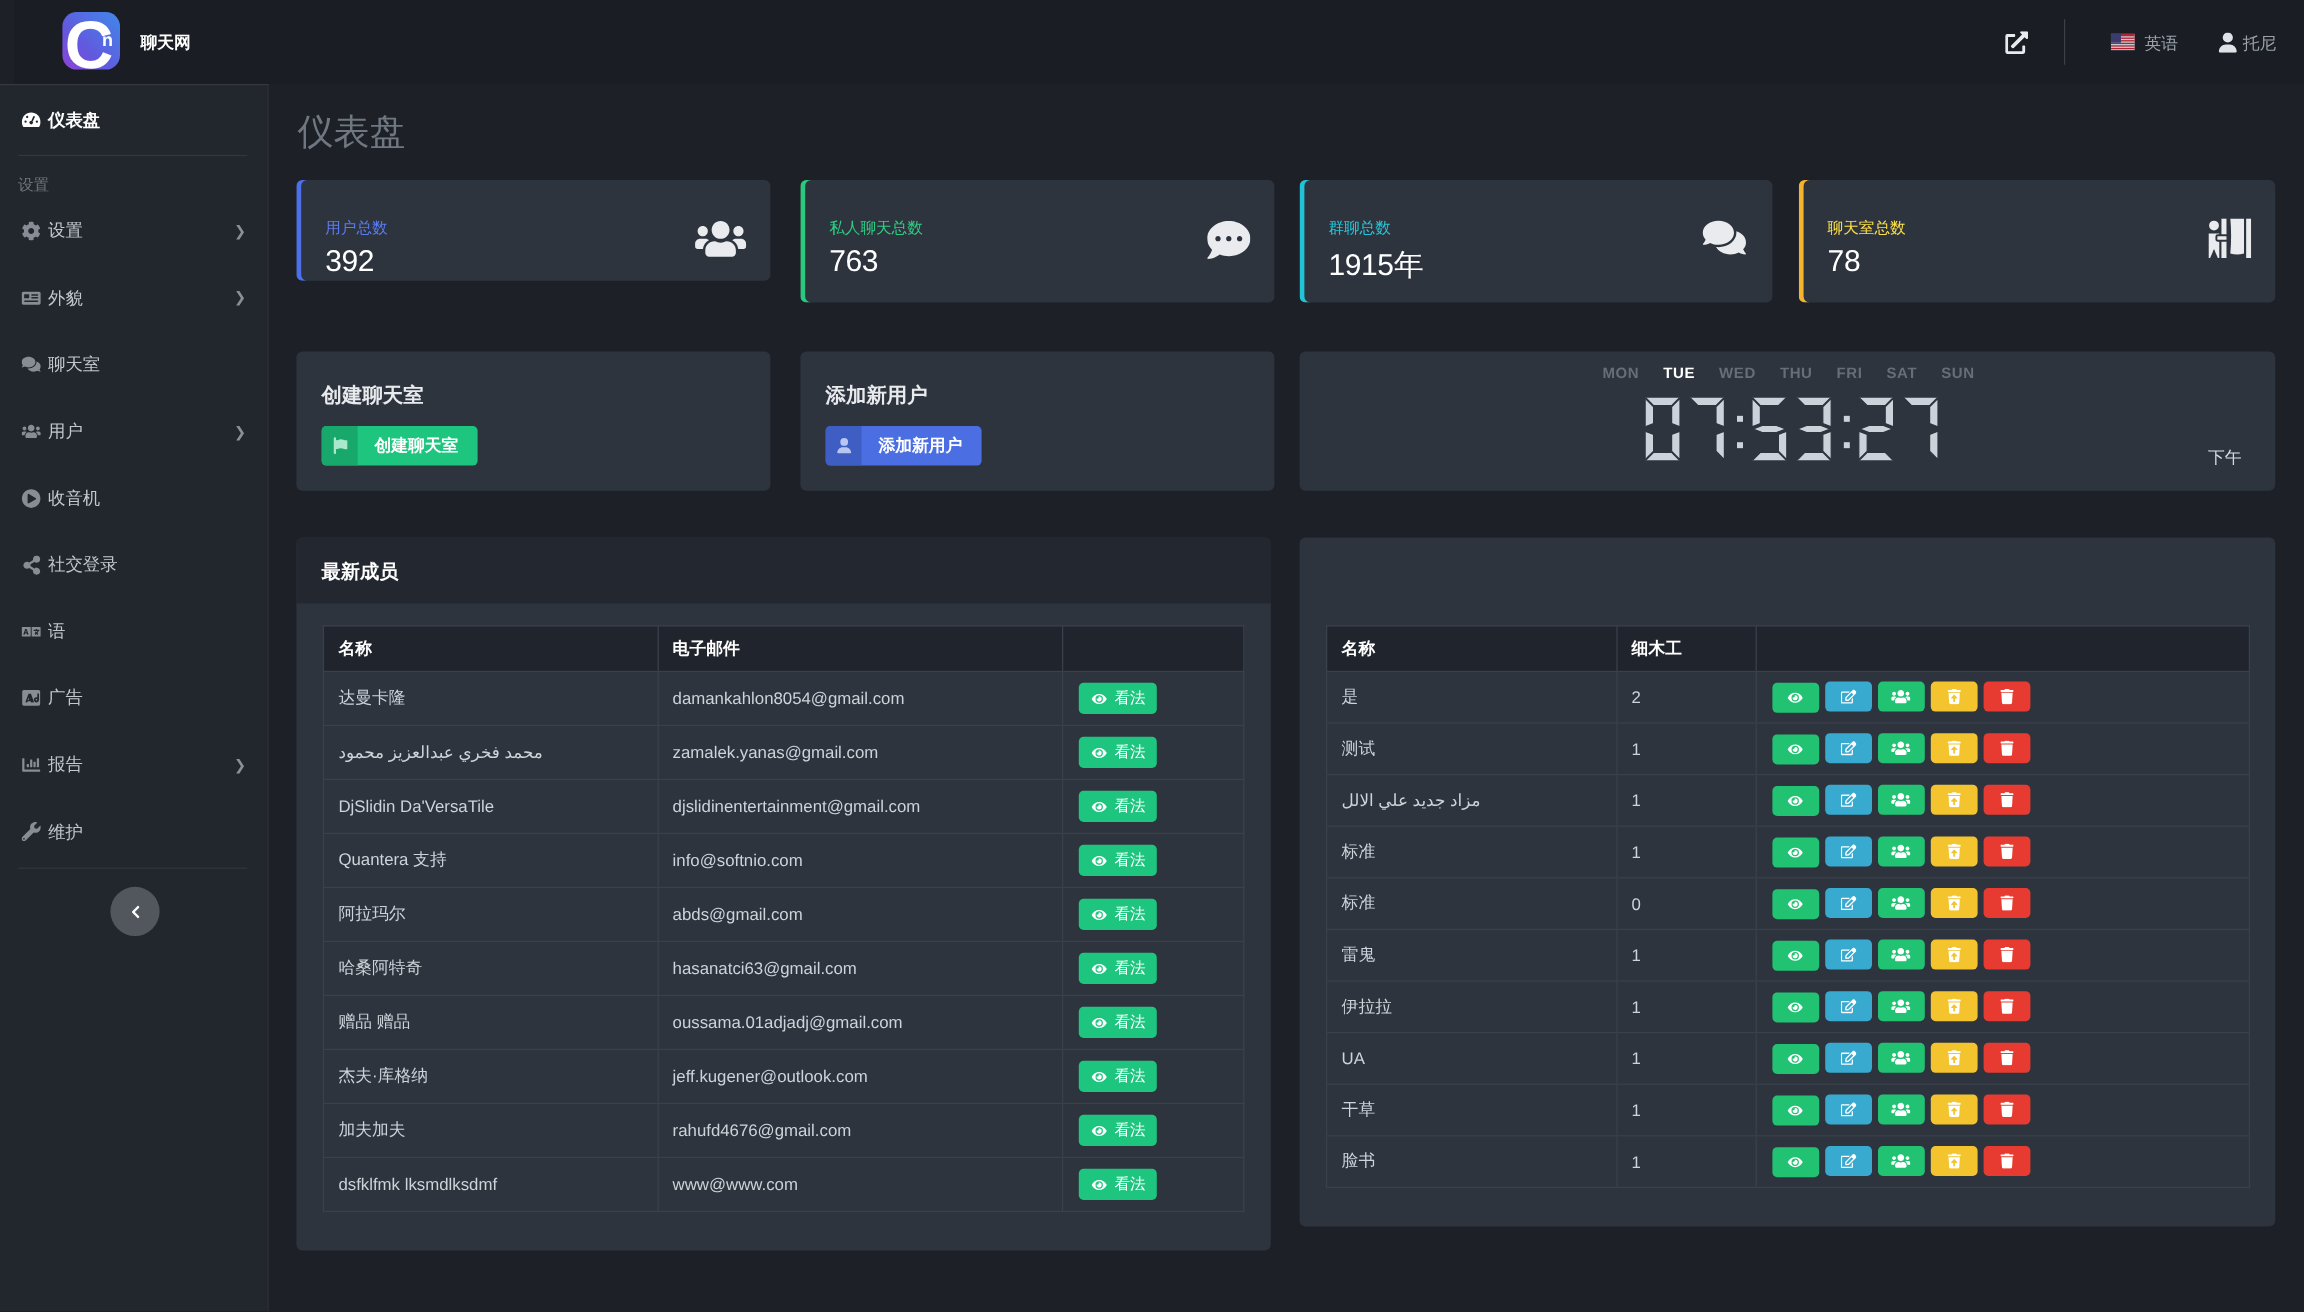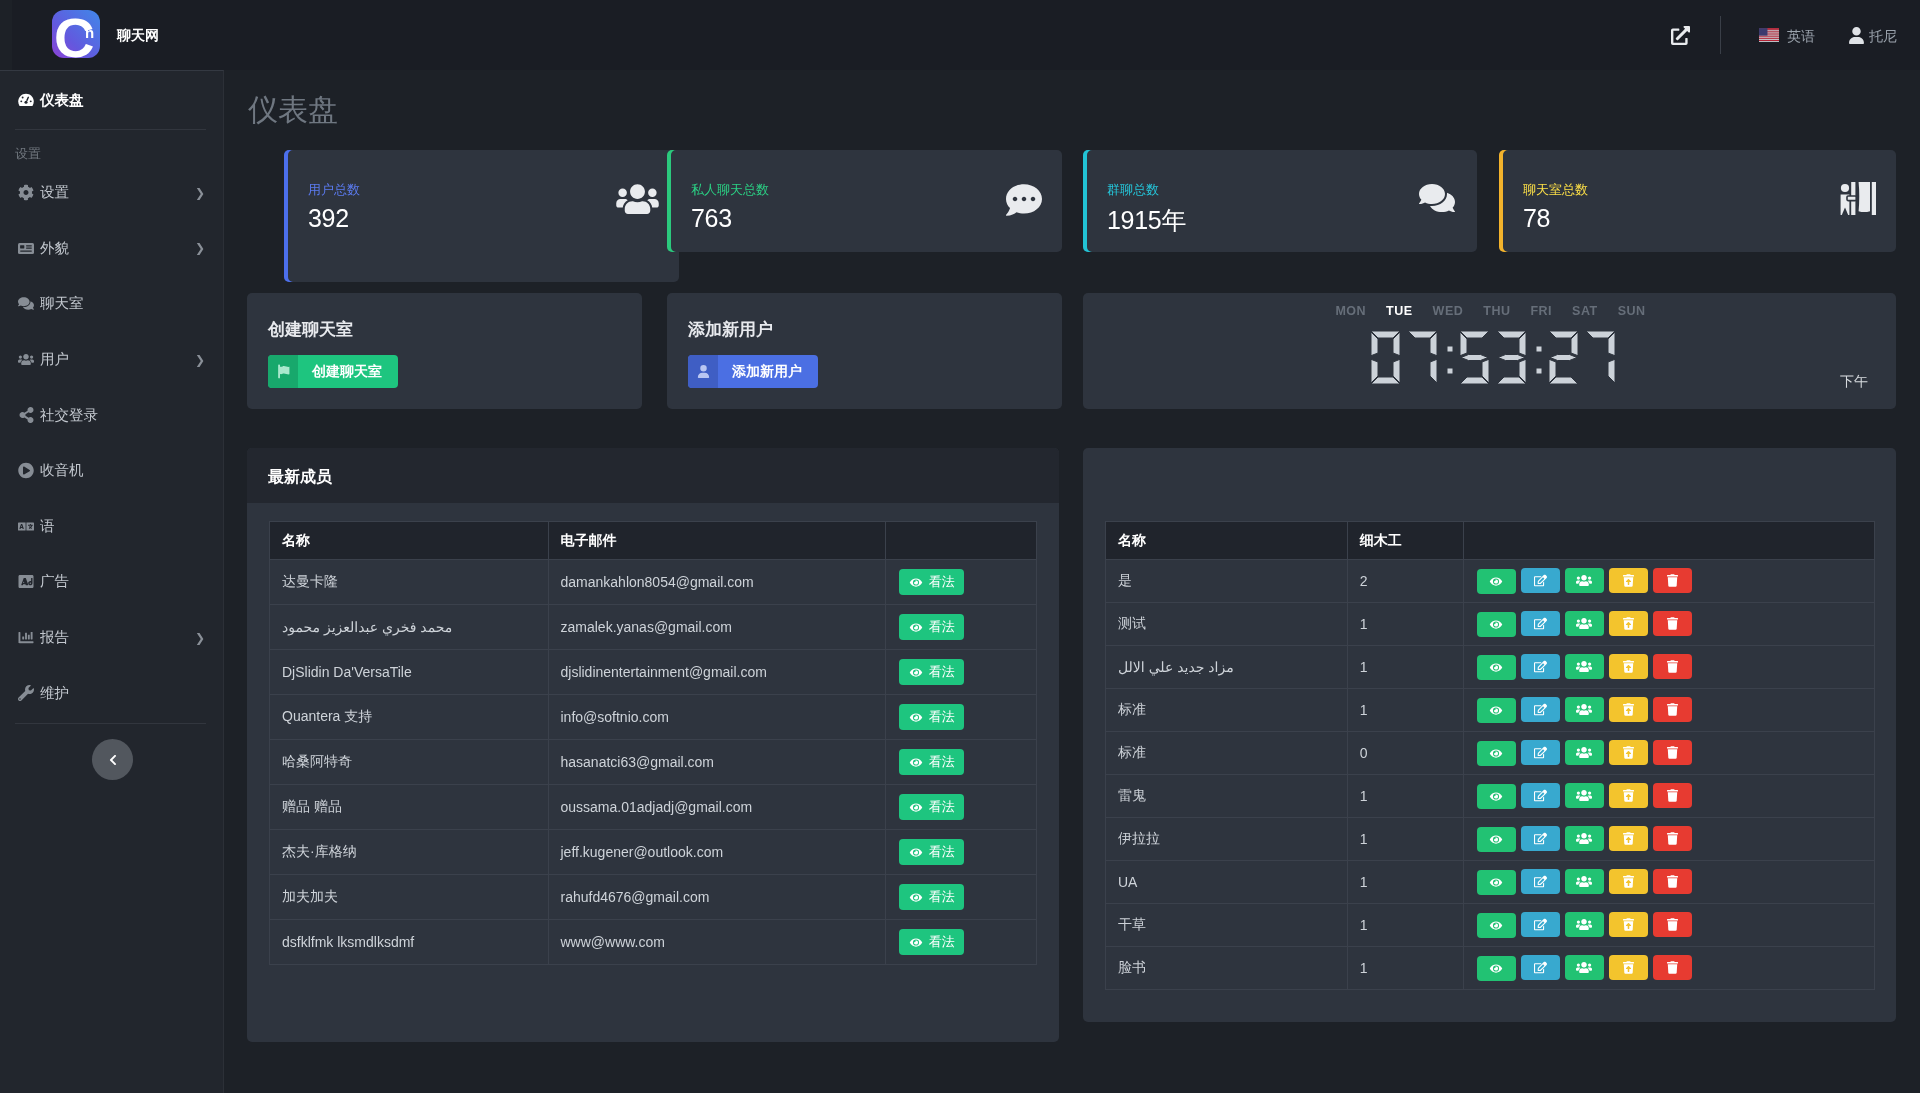--- a/index.html
+++ b/index.html
@@ -119,29 +119,29 @@
         <svg width="17" height="15" viewBox="0 0 576 512" fill="currentColor">
           <path d="M416 192c0-88.4-93.1-160-208-160S0 103.6 0 192c0 34.3 14.1 65.9 38 92-13.4 30.2-35.5 54.2-35.8 54.5-2.2 2.3-2.8 5.7-1.5 8.7S4.8 352 8 352c36.6 0 66.9-12.3 88.7-25 32.2 15.7 70.3 25 111.3 25 114.9 0 208-71.6 208-160zm122 220c23.9-26 38-57.7 38-92 0-66.9-53.5-124.2-129.3-148.1.9 6.6 1.3 13.3 1.3 20.1 0 105.9-107.7 192-240 192-10.8 0-21.3-.8-31.7-1.9C207.8 439.6 281.8 480 368 480c41 0 79.1-9.2 111.3-25 21.8 12.7 52.1 25 88.7 25 3.2 0 6.1-1.9 7.3-4.8 1.3-2.9.7-6.3-1.5-8.7-.3-.3-22.4-24.2-35.8-54.5z"></path>
         </svg>
       </span>聊天室</div>
   <div class="menu-item"><span class="mi-ico">
         <svg width="19" height="15" viewBox="0 0 640 512" fill="currentColor">
           <path d="M96 224c35.3 0 64-28.7 64-64s-28.7-64-64-64-64 28.7-64 64 28.7 64 64 64zm448 0c35.3 0 64-28.7 64-64s-28.7-64-64-64-64 28.7-64 64 28.7 64 64 64zm32 32h-64c-17.6 0-33.5 7.1-45.1 18.6 40.3 22.1 68.9 62 75.1 109.4h66c17.7 0 32-14.3 32-32v-32c0-35.3-28.7-64-64-64zm-256 0c61.9 0 112-50.1 112-112S381.9 32 320 32 208 82.1 208 144s50.1 112 112 112zm76.8 32h-8.3c-20.8 10-43.9 16-68.5 16s-47.6-6-68.5-16h-8.3C179.6 288 128 339.6 128 403.2V432c0 26.5 21.5 48 48 48h288c26.5 0 48-21.5 48-48v-28.8c0-63.6-51.6-115.2-115.2-115.2zm-223.7-13.4C161.5 263.1 145.6 256 128 256H64c-35.3 0-64 28.7-64 64v32c0 17.7 14.3 32 32 32h65.9c6.3-47.4 34.9-87.3 75.2-109.4z"></path>
         </svg>
       </span>用户<span class="chev">❯</span></div>
   <div class="menu-item"><span class="mi-ico">
+        <svg width="17" height="17" viewBox="0 0 512 512" fill="currentColor">
+          <path d="M256 8C119 8 8 119 8 256s111 248 248 248 248-111 248-248S393 8 256 8zm115.7 272l-176 101c-15.8 8.9-35.7-2.5-35.7-21V152c0-18.4 19.8-29.8 35.7-21l176 107c16.4 9.2 16.4 32.9 0 42z"></path>
+        </svg>
+      </span>收音机</div>
+  <div class="menu-item"><span class="mi-ico">
         <svg width="15" height="16" viewBox="0 0 448 512" fill="currentColor">
           <path d="M352 320c-22.6 0-43.4 7.8-59.8 20.9l-102.5-64.1c1.5-7 2.3-14.3 2.3-21.8s-.8-14.8-2.3-21.8l102.5-64.1C308.6 182.2 329.4 190 352 190c53 0 96-43 96-96S405 0 352 0s-96 43-96 96c0 7.5.8 14.8 2.3 21.8l-102.5 64.1C139.4 168.8 118.6 161 96 161c-53 0-96 43-96 96s43 96 96 96c22.6 0 43.4-7.8 59.8-20.9l102.5 64.1c-1.5 7-2.3 14.3-2.3 21.8 0 53 43 96 96 96s96-43 96-96-43-96-96-96z"></path>
         </svg>
       </span>社交登录</div>
-  <div class="menu-item"><span class="mi-ico">
-        <svg width="17" height="17" viewBox="0 0 512 512" fill="currentColor">
-          <path d="M256 8C119 8 8 119 8 256s111 248 248 248 248-111 248-248S393 8 256 8zm115.7 272l-176 101c-15.8 8.9-35.7-2.5-35.7-21V152c0-18.4 19.8-29.8 35.7-21l176 107c16.4 9.2 16.4 32.9 0 42z"></path>
-        </svg>
-      </span>收音机</div>
   <div class="menu-item"><span class="mi-ico">
         <svg width="19" height="15" viewBox="0 0 640 512" fill="currentColor">
           <path d="M152.1 236.2c-3.5-12.1-7.8-33.2-7.8-33.2h-.5s-4.3 21.1-7.8 33.2l-11.1 37.5h38.3l-11.1-37.5zM616 96H336v320h280c13.3 0 24-10.7 24-24V120c0-13.3-10.7-24-24-24zm-24 120c0 6.6-5.4 12-12 12h-11.4c-6.9 23.6-21.7 47.4-42.7 69.9 8.4 6.4 17.1 12.5 26.1 18 5.5 3.4 7.3 10.5 4.1 16.2l-7.9 13.9c-3.4 5.9-10.9 7.8-16.7 4.3-12.6-7.8-24.5-16.1-35.4-24.9-10.9 8.7-22.7 17.1-35.4 24.9-5.8 3.5-13.3 1.6-16.7-4.3l-7.9-13.9c-3.2-5.6-1.4-12.8 4.2-16.2 9.3-5.7 18-11.7 26.1-18-7.9-8.4-14.9-17-21-25.7-4-5.7-2.2-13.6 3.7-17.1l6.5-3.9 7.3-4.3c5.4-3.2 12.4-1.7 16 3.4 5 7 10.8 14 17.4 20.9 13.5-14.2 23.8-28.9 30-43.2H412c-6.6 0-12-5.4-12-12v-16c0-6.6 5.4-12 12-12h64v-16c0-6.6 5.4-12 12-12h16c6.6 0 12 5.4 12 12v16h64c6.6 0 12 5.4 12 12v16zM0 120v272c0 13.3 10.7 24 24 24h280V96H24c-13.3 0-24 10.7-24 24zm58.9 216.1L116.4 167c1.7-4.9 6.2-8.1 11.4-8.1h32.5c5.1 0 9.7 3.3 11.4 8.1l57.5 169.1c2.6 7.8-3.1 15.9-11.4 15.9h-22.9a12 12 0 0 1-11.5-8.6l-9.4-31.9h-60.2l-9.1 31.8c-1.5 5.1-6.2 8.7-11.5 8.7H70.3c-8.2 0-14-8.1-11.4-15.9z"></path>
         </svg>
       </span>语</div>
   <div class="menu-item"><span class="mi-ico">
         <svg width="17" height="15" viewBox="0 0 512 512" fill="currentColor">
           <path d="M157.5 308.4L178 252.6h.9l20.5 55.8h-41.9zM464 32H48C21.5 32 0 53.5 0 80v352c0 26.5 21.5 48 48 48h416c26.5 0 48-21.5 48-48V80c0-26.5-21.5-48-48-48zM301.8 378.8c-2 5.4-7.2 9.2-13 9.2h-29.7c-5.8 0-11-3.7-13-9.2l-9.5-26.2h-76.3l-9.5 26.2c-2 5.4-7.2 9.2-13 9.2H108c-9.6 0-16.3-9.6-13-18.6l80.7-221.1c2-5.4 7.2-9.2 13-9.2h50.6c5.8 0 11 3.7 13 9.2l80.7 221.1c3.2 9-3.5 18.6-13.2 18.6.1 0 .1 0-18 0zm103.4 9.2c-41.4 0-75-33.6-75-75s33.6-75 75-75c8.6 0 16.9 1.5 24.6 4.1V148c0-6.6 5.4-12 12-12h24c6.6 0 12 5.4 12 12v165h.1c0 41.4-31.3 75-72.7 75zm23.3-75c0 12.9-10.4 23.3-23.3 23.3s-23.3-10.4-23.3-23.3 10.4-23.3 23.3-23.3 23.3 10.5 23.3 23.3z"></path>
         </svg>
       </span>广告</div>
@@ -163,21 +163,21 @@
     </div>
 </div>
 <div class="main"></div>
 <div class="logo-box"><svg width="48" height="48" viewBox="0 0 48 48">
       <text x="2" y="47" font-family="Liberation Sans,sans-serif" font-size="56" font-weight="bold" fill="#fff">C</text>
       <text x="33" y="28" font-family="Liberation Sans,sans-serif" font-size="15" font-weight="bold" fill="#fff">n</text>
     </svg></div>
 <div class="logo-text">聊天网</div>
 <div class="pg-title">仪表盘</div>
 
-<div class="card b-blue" style="left:247px; top:150px; width:395px; height:132px;margin-left:37px;">
+<div class="card b-blue" style="left:247px; top:150px; width:395px; height:84px;">
   <div class="stat-label" style="color:#5b7bf0">用户总数</div>
   <div class="stat-num">392</div>
   <div class="stat-ico"><svg width="43" height="34" viewBox="0 0 640 512" fill="currentColor">
         <path d="M96 224c35.3 0 64-28.7 64-64s-28.7-64-64-64-64 28.7-64 64 28.7 64 64 64zm448 0c35.3 0 64-28.7 64-64s-28.7-64-64-64-64 28.7-64 64 28.7 64 64 64zm32 32h-64c-17.6 0-33.5 7.1-45.1 18.6 40.3 22.1 68.9 62 75.1 109.4h66c17.7 0 32-14.3 32-32v-32c0-35.3-28.7-64-64-64zm-256 0c61.9 0 112-50.1 112-112S381.9 32 320 32 208 82.1 208 144s50.1 112 112 112zm76.8 32h-8.3c-20.8 10-43.9 16-68.5 16s-47.6-6-68.5-16h-8.3C179.6 288 128 339.6 128 403.2V432c0 26.5 21.5 48 48 48h288c26.5 0 48-21.5 48-48v-28.8c0-63.6-51.6-115.2-115.2-115.2zm-223.7-13.4C161.5 263.1 145.6 256 128 256H64c-35.3 0-64 28.7-64 64v32c0 17.7 14.3 32 32 32h65.9c6.3-47.4 34.9-87.3 75.2-109.4z"></path>
       </svg></div>
 </div>
 <div class="card b-green" style="left:667px; top:150px; width:395px; height:102px;">
   <div class="stat-label" style="color:#2bd084">私人聊天总数</div>
   <div class="stat-num">763</div>
   <div class="stat-ico"><svg width="36" height="36" viewBox="0 0 512 512" fill="currentColor">
@@ -304,20 +304,27 @@
               </svg>看法</span></td>
         </tr>
 <tr style="height:45px">
           <td>Quantera 支持</td>
           <td>info@softnio.com</td>
           <td style="padding-left:13px"><span class="abtn btn-view"><svg width="14" height="11" viewBox="0 0 576 512" fill="currentColor">
                 <path d="M572.5 241.4C518.3 135.6 407.5 64 288 64S57.7 135.6 3.5 241.4a32.4 32.4 0 0 0 0 29.2C57.7 376.4 168.5 448 288 448s230.3-71.6 284.5-177.4a32.4 32.4 0 0 0 0-29.2zM288 400a144 144 0 1 1 144-144 143.9 143.9 0 0 1-144 144zm0-240a95.3 95.3 0 0 0-25.3 3.8 47.9 47.9 0 0 1-66.9 66.9A95.8 95.8 0 1 0 288 160z"></path>
               </svg>看法</span></td>
         </tr>
 <tr style="height:45px">
+          <td>阿拉玛尔</td>
+          <td>abds@gmail.com</td>
+          <td style="padding-left:13px"><span class="abtn btn-view"><svg width="14" height="11" viewBox="0 0 576 512" fill="currentColor">
+                <path d="M572.5 241.4C518.3 135.6 407.5 64 288 64S57.7 135.6 3.5 241.4a32.4 32.4 0 0 0 0 29.2C57.7 376.4 168.5 448 288 448s230.3-71.6 284.5-177.4a32.4 32.4 0 0 0 0-29.2zM288 400a144 144 0 1 1 144-144 143.9 143.9 0 0 1-144 144zm0-240a95.3 95.3 0 0 0-25.3 3.8 47.9 47.9 0 0 1-66.9 66.9A95.8 95.8 0 1 0 288 160z"></path>
+              </svg>看法</span></td>
+        </tr>
+<tr style="height:45px">
           <td>哈桑阿特奇</td>
           <td>hasanatci63@gmail.com</td>
           <td style="padding-left:13px"><span class="abtn btn-view"><svg width="14" height="11" viewBox="0 0 576 512" fill="currentColor">
                 <path d="M572.5 241.4C518.3 135.6 407.5 64 288 64S57.7 135.6 3.5 241.4a32.4 32.4 0 0 0 0 29.2C57.7 376.4 168.5 448 288 448s230.3-71.6 284.5-177.4a32.4 32.4 0 0 0 0-29.2zM288 400a144 144 0 1 1 144-144 143.9 143.9 0 0 1-144 144zm0-240a95.3 95.3 0 0 0-25.3 3.8 47.9 47.9 0 0 1-66.9 66.9A95.8 95.8 0 1 0 288 160z"></path>
               </svg>看法</span></td>
         </tr>
 <tr style="height:45px">
           <td>赠品 赠品</td>
           <td>oussama.01adjadj@gmail.com</td>
           <td style="padding-left:13px"><span class="abtn btn-view"><svg width="14" height="11" viewBox="0 0 576 512" fill="currentColor">

